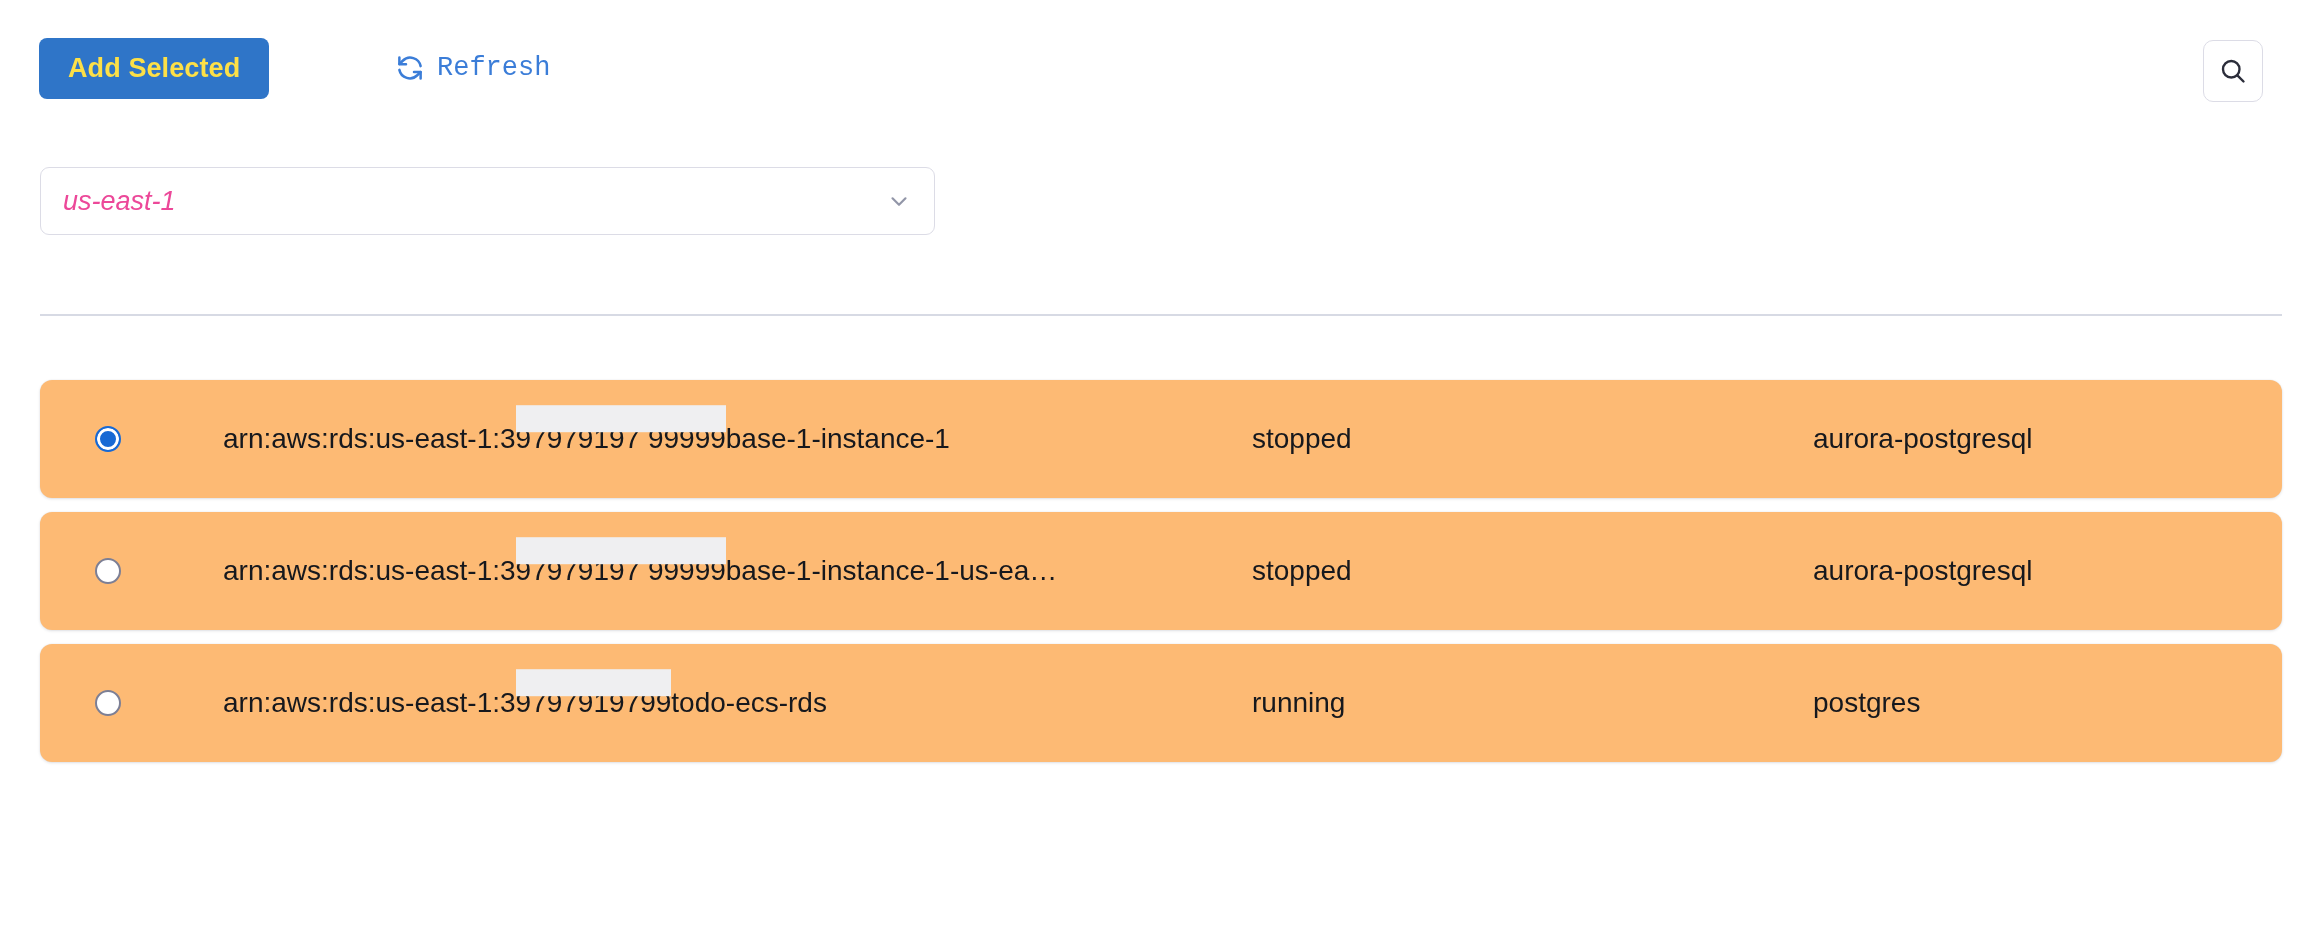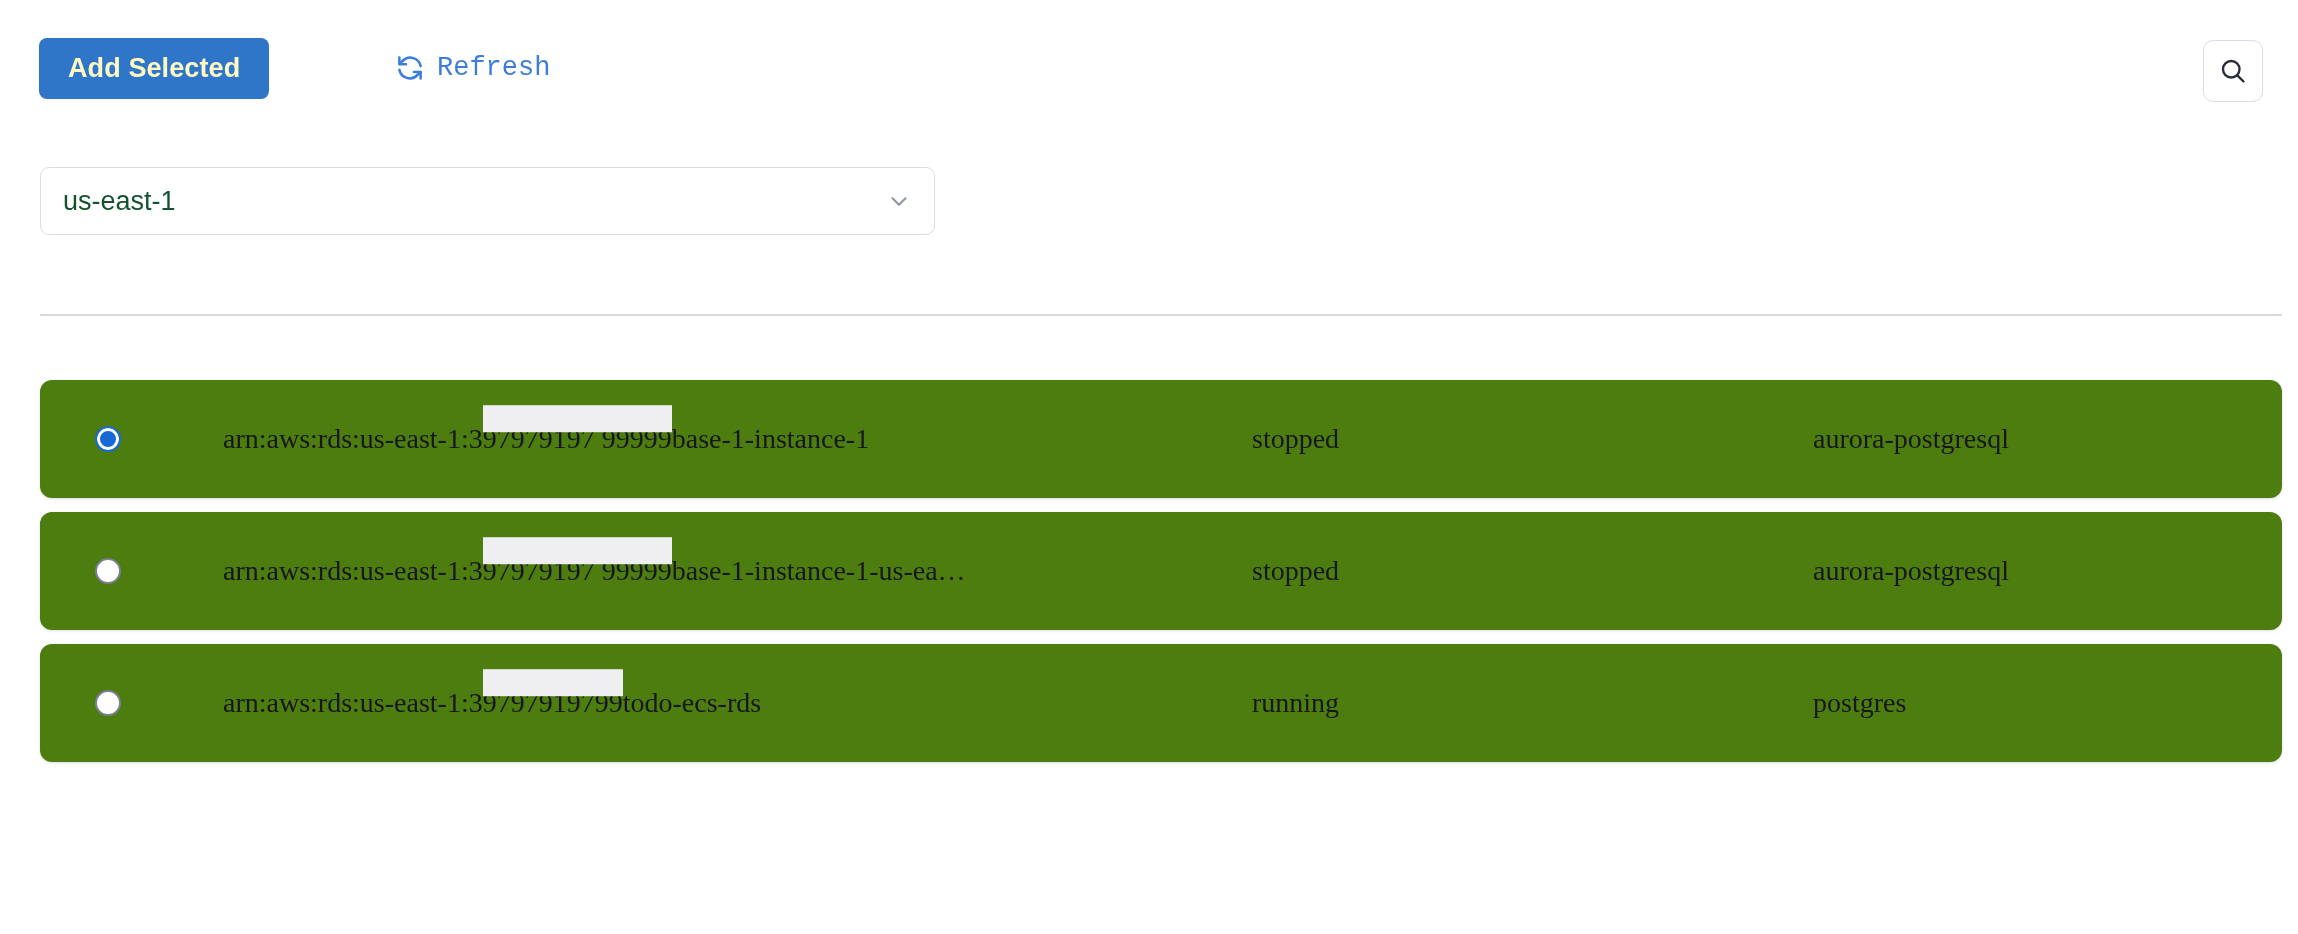--- a/index.html
+++ b/index.html
@@ -30,21 +30,21 @@
     height: 118px;
   }
 
   .btn-add {
     position: absolute;
     left: 39px;
     top: 38px;
     height: 61px;
     padding: 0 29px;
     background: #2f75c8;
-    color: #fef9c3;
+    color: #fde047;
     border: none;
     border-radius: 8px;
     font-size: 27px;
     font-weight: 700;
     font-family: "Liberation Sans", "DejaVu Sans", sans-serif;
     letter-spacing: 0.1px;
     cursor: pointer;
     line-height: 61px;
     text-align: center;
     white-space: nowrap;
@@ -103,22 +103,23 @@
     border: 1.6px solid #dcdce6;
     border-radius: 9px;
     display: flex;
     align-items: center;
     padding: 0 22px;
     cursor: pointer;
   }
   .region-select .value {
     flex: 1 1 auto;
     font-size: 27px;
-    color: #14532d;
+    color: #ec4899;
     line-height: 1;
+    font-style: italic;
   }
   .region-select .chev { width: 26px; height: 26px; flex: 0 0 auto; }
 
   
   .divider {
     position: absolute;
     left: 40px;
     top: 314px;
     width: 2242px;
     height: 2px;
@@ -149,25 +150,24 @@
   .th.c-id     { left: 183px; }
   .th.c-name   { left: 693px; }
   .th.c-status { left: 1212px; }
   .th.c-type   { left: 1725px; }
 
   .row {
     position: relative;
     margin: 0 auto 14px 40px;
     width: 2242px;
     height: 118px;
-    background: #4d7c0f;
+    background: #fdba74;
     border-radius: 12px;
     box-shadow: 0 1px 3px rgba(26,32,56,0.13), 0 0 0 0.5px rgba(26,32,56,0.035);
     cursor: pointer;
-    font-family: Liberation Serif, serif;
   }
 
   .radio {
     position: absolute;
     left: 55px;
     top: 50%;
     transform: translateY(-50%);
     width: 26px;
     height: 26px;
     border-radius: 50%;

